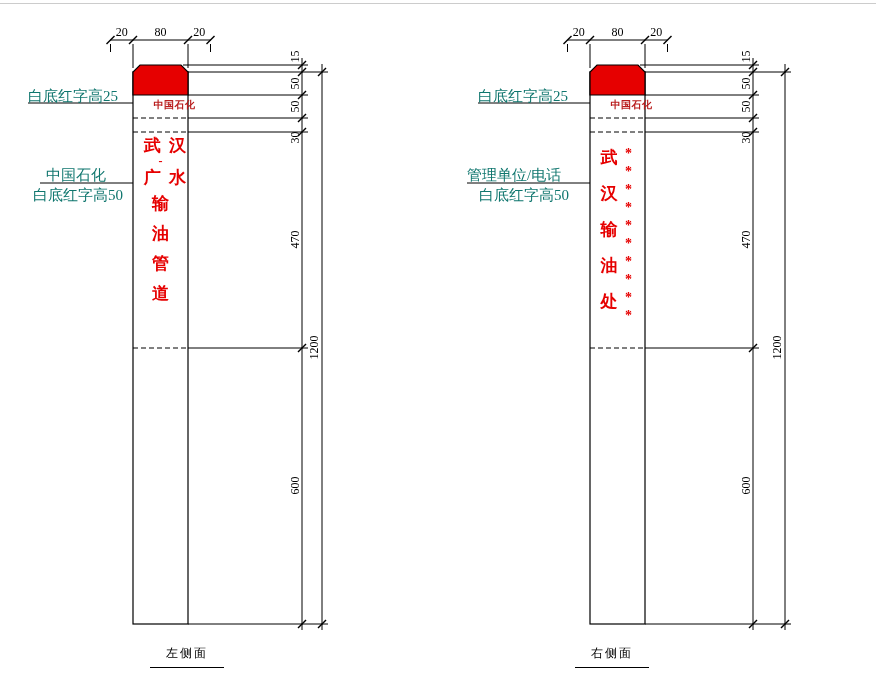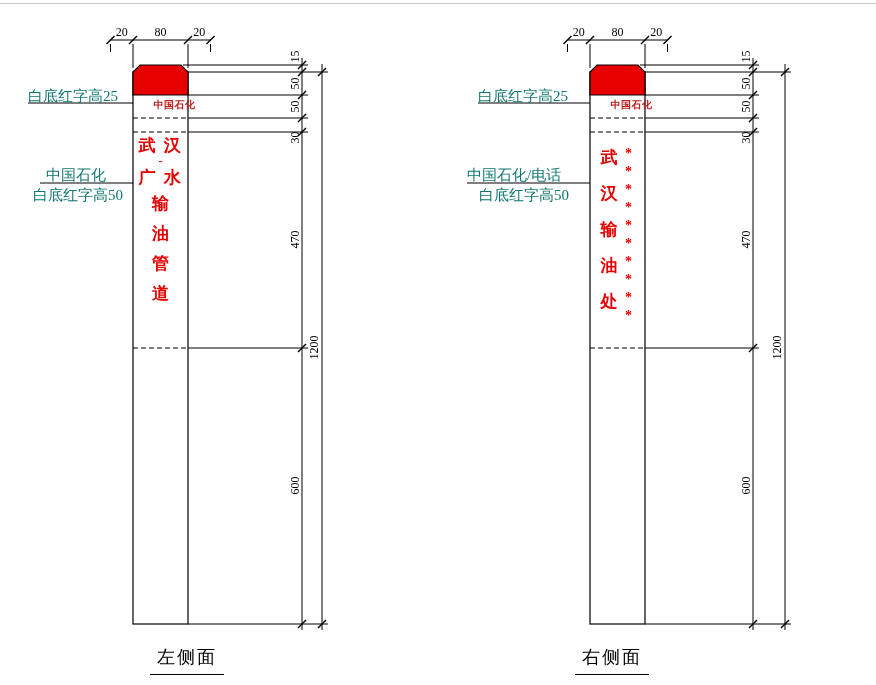--- a/index.html
+++ b/index.html
@@ -4,29 +4,29 @@
 <style>
   * { margin:0; padding:0; box-sizing:border-box; }
   html,body { background:#fff; }
   body { font-family:"Liberation Serif", serif; color:#000; }
   .canvas { position:relative; width:876px; height:685px; background:#fff; overflow:hidden; }
   .topline { position:absolute; left:0; top:3px; width:876px; height:1px; background:#cccccc; }
   svg.lines { position:absolute; left:0; top:0; }
   .txt { position:absolute; font-size:15px; white-space:nowrap; color:#0f766e; }
   .brand { position:absolute; width:55px; text-align:center; color:#b91c1c; font-weight:bold; font-size:10px; letter-spacing:0.5px;margin-left:14px; }
   .namecol { position:absolute; width:55px; text-align:center; color:#e60000; font-weight:bold; font-size:17px; }
-  .nl2 { line-height:23px; letter-spacing:2px; }
+  .nl2 { line-height:23px; letter-spacing:2px;text-align:right; }
   .nld { line-height:9px; font-size:12px; }
   .nl1 { line-height:30px; }
   .ucol { position:absolute; width:34px; text-align:center; color:#e60000; font-weight:bold; font-size:17px; }
   .uc { line-height:36px; }
   .stars { position:absolute; writing-mode:vertical-rl; text-orientation:upright; color:#e60000; font-weight:bold; font-size:14px; line-height:16px; letter-spacing:3px; height:200px; }
   .vnum { position:absolute; width:40px; text-align:center; font-size:12px; transform:rotate(-90deg); white-space:nowrap; }
   .hnum { position:absolute; width:30px; text-align:center; font-size:12px; }
-  .caption { position:absolute; width:74px; text-align:center; font-size:18px; letter-spacing:2px; border-bottom:1.5px solid #000; padding-bottom:5px; }
+  .caption { position:absolute; width:74px; text-align:center; font-size:12px; letter-spacing:2px; border-bottom:1.5px solid #000; padding-bottom:5px; }
 </style>
 </head>
 <body>
 
 <div class="canvas">
   <div class="topline"></div>
 
   <svg class="lines" width="876" height="685" viewBox="0 0 876 685">
 
     <g stroke="#000" fill="none" stroke-width="1.2">
@@ -166,21 +166,21 @@
     <div class="uc">武</div>
     <div class="uc">汉</div>
     <div class="uc">输</div>
     <div class="uc">油</div>
     <div class="uc">处</div>
   </div>
 
   <div class="stars" style="left:620px; top:146px;">**********</div>
 
   <div class="txt" style="left:478px; top:87px;">白底红字高25</div>
-  <div class="txt" style="left:467px; top:166px;">中国石化/电话</div>
+  <div class="txt" style="left:467px; top:166px;">管理单位/电话</div>
   <div class="txt" style="left:479px; top:186px;">白底红字高50</div>
 
   <div class="vnum" style="left:726px; top:49px;">15</div>
   <div class="vnum" style="left:726px; top:76px;">50</div>
   <div class="vnum" style="left:726px; top:99px;">50</div>
   <div class="vnum" style="left:726px; top:130px;">30</div>
   <div class="vnum" style="left:726px; top:232px;">470</div>
   <div class="vnum" style="left:726px; top:478px;">600</div>
   <div class="vnum" style="left:757px; top:340px;">1200</div>
 

